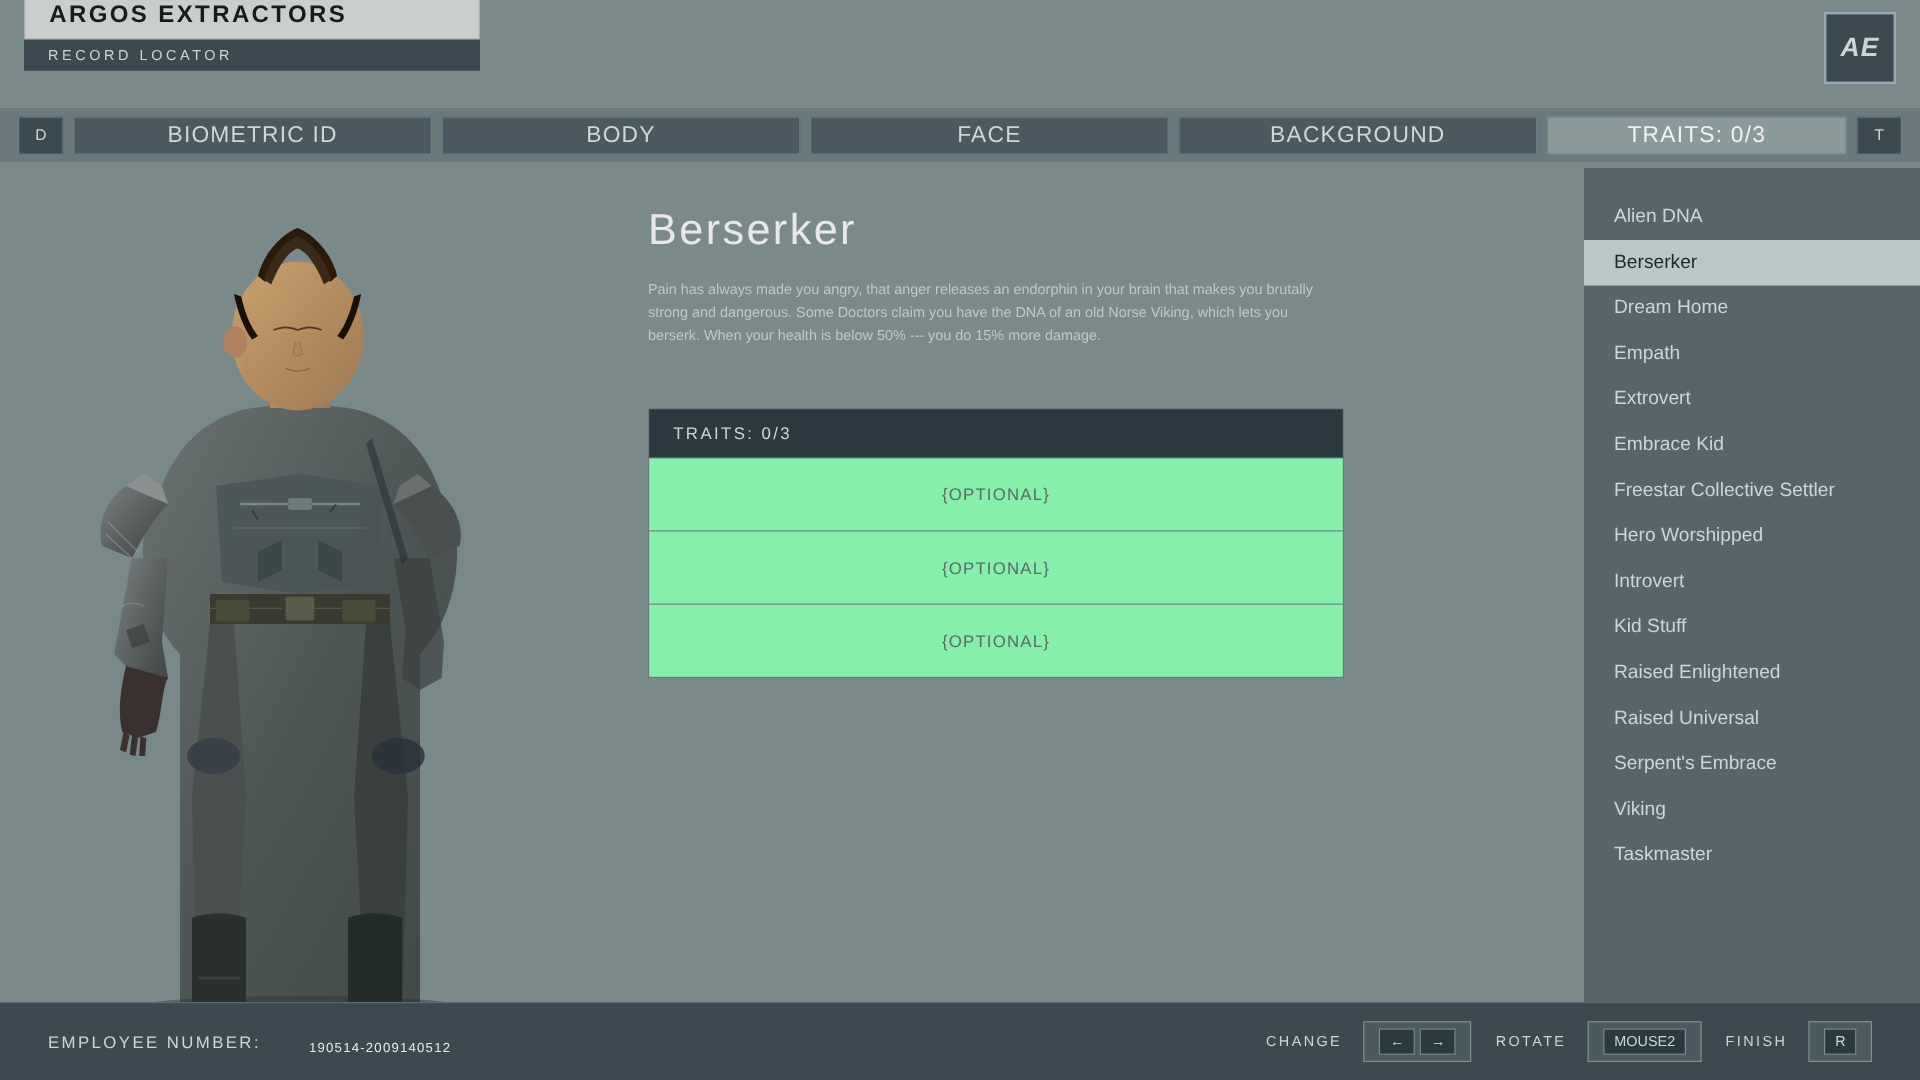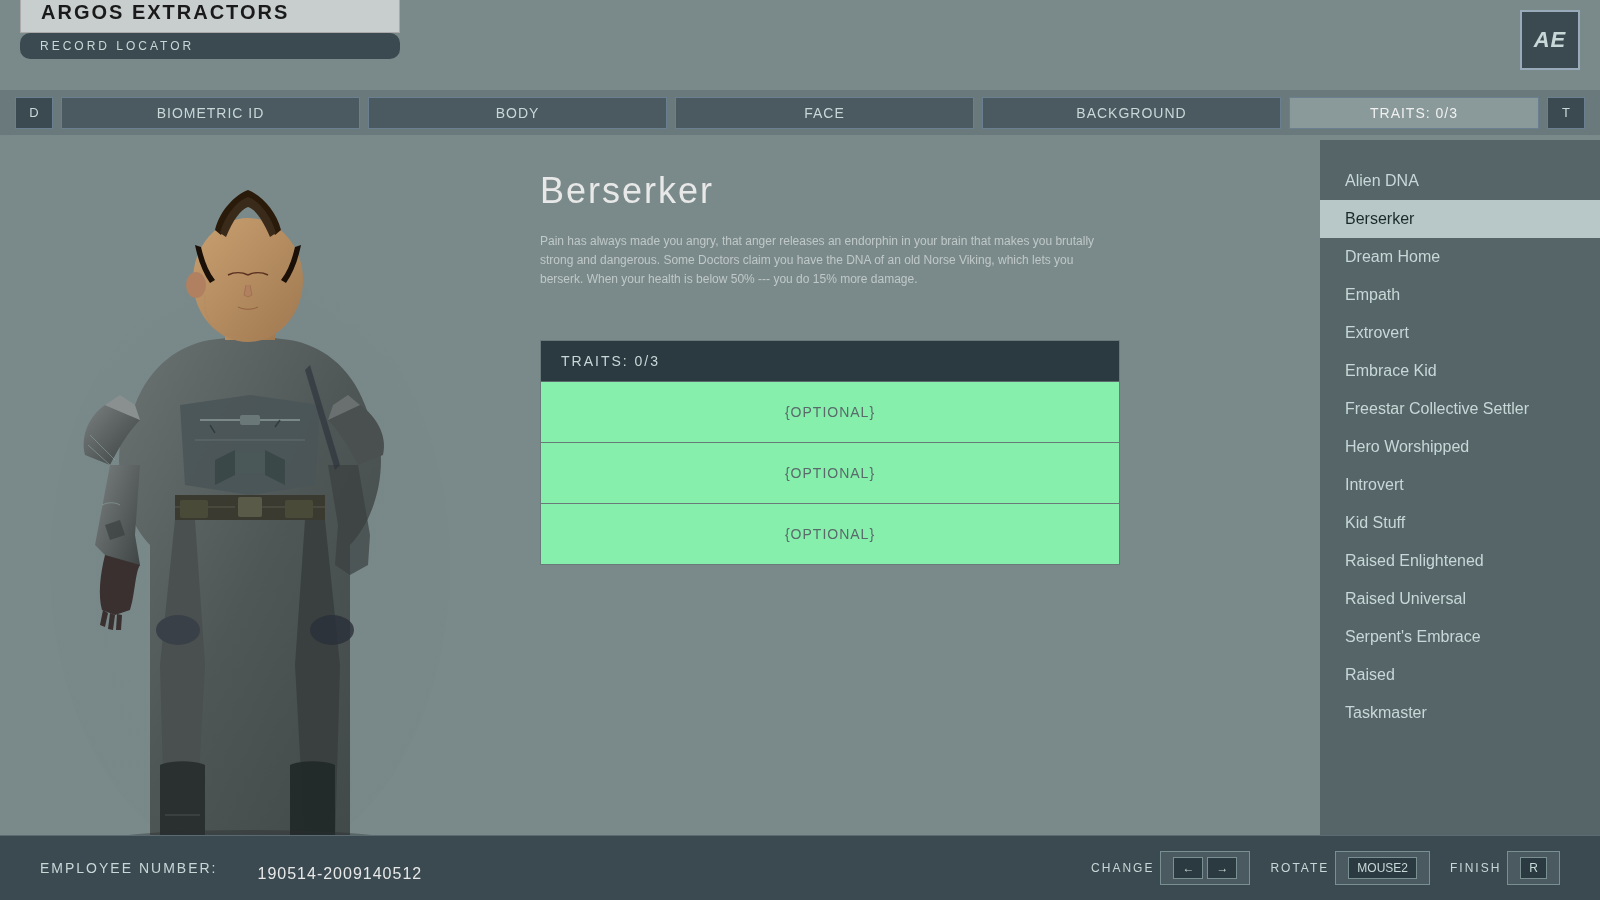--- a/index.html
+++ b/index.html
@@ -60,21 +60,20 @@
       letter-spacing: 1px;
     }
 
     #record-locator {
       background: #3a4a50;
       color: #c8d8d8;
       font-size: 12px;
       letter-spacing: 3px;
       padding: 6px 20px;
       width: 380px;
-      border-radius: 10px;
     }
 
     
     #nav-tabs {
       position: absolute;
       top: 90px;
       left: 0;
       right: 0;
       height: 45px;
       display: flex;
@@ -99,21 +98,21 @@
     }
 
     .nav-tab {
       height: 32px;
       background: #4a5a60;
       border: 1px solid #6a8090;
       color: #c8d8d8;
       display: flex;
       align-items: center;
       justify-content: center;
-      font-size: 14px;
+      font-size: 19px;
       letter-spacing: 1px;
       cursor: pointer;
       padding: 0 15px;
       flex: 1;
     }
 
     .nav-tab.active {
       background: #8a9a9a;
       color: #f0f0f0;
     }
@@ -275,36 +274,36 @@
 
     #employee-label {
       color: #c8d8d8;
       font-size: 14px;
       letter-spacing: 2px;
       margin-right: 20px;
     }
 
     #employee-number {
       color: #e8e8e8;
-      font-size: 16px;
+      font-size: 11px;
       letter-spacing: 1px;
       margin-top: 12px;
     }
 
     #bottom-actions {
       margin-left: auto;
       display: flex;
       align-items: center;
       gap: 20px;
     }
 
     .bottom-action-group {
       display: flex;
       align-items: center;
-      gap: 6px;
+      gap: 18px;
     }
 
     .bottom-action-label {
       color: #c8d8d8;
       font-size: 12px;
       letter-spacing: 2px;
     }
 
     .bottom-action-btn {
       background: #4a5a60;
@@ -504,21 +503,21 @@
       <div class="trait-item">Empath</div>
       <div class="trait-item">Extrovert</div>
       <div class="trait-item">Embrace Kid</div>
       <div class="trait-item">Freestar Collective Settler</div>
       <div class="trait-item">Hero Worshipped</div>
       <div class="trait-item">Introvert</div>
       <div class="trait-item">Kid Stuff</div>
       <div class="trait-item">Raised Enlightened</div>
       <div class="trait-item">Raised Universal</div>
       <div class="trait-item">Serpent's Embrace</div>
-      <div class="trait-item">Raised</div>
+      <div class="trait-item">Viking</div>
       <div class="trait-item">Taskmaster</div>
     </div>
 
 </div>
 
 <div id="bottom-bar">
   <span id="employee-label">EMPLOYEE NUMBER:</span>
   <span id="employee-number" style="margin-left:20px;">190514-2009140512</span>
 
   <div id="bottom-actions">

